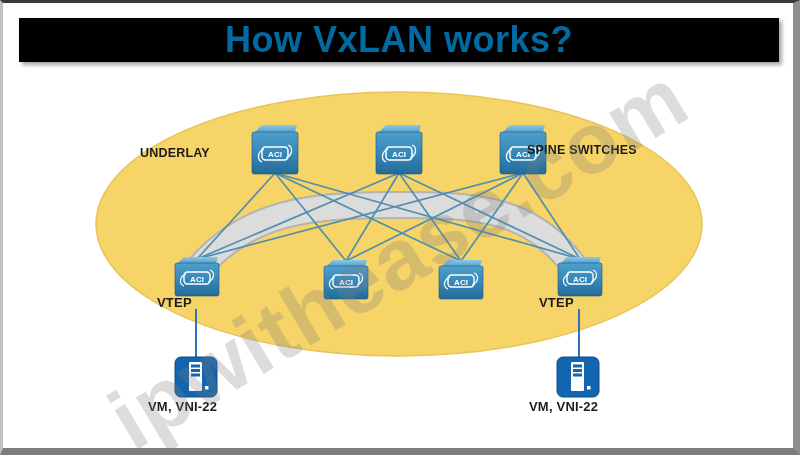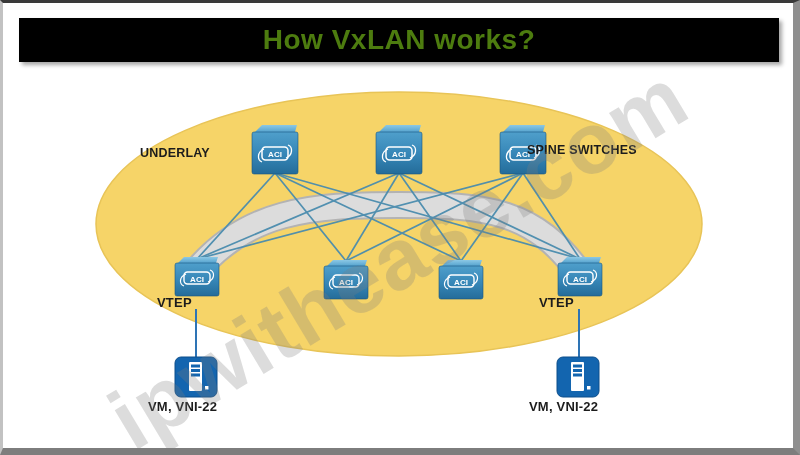--- a/index.html
+++ b/index.html
@@ -5,22 +5,22 @@
   html,body{margin:0;padding:0;background:#fff;}
   .frame{
     position:relative;width:800px;height:455px;box-sizing:border-box;
     background:#fff;overflow:hidden;
     border-top:3px solid #3a3a3a;border-left:3px solid #c2c2c2;
     border-right:7px solid #8f8f8f;border-bottom:7px solid #7d7d7d;
     font-family:"Liberation Sans",sans-serif;
   }
   .title-bar{
     position:absolute;left:16px;top:15px;width:760px;height:44px;
-    background:#000;color:#4d7c0f;display:flex;align-items:center;justify-content:center;
-    font-size:28px;font-weight:bold;letter-spacing:0.5px;
+    background:#000;color:#0369a1;display:flex;align-items:center;justify-content:center;
+    font-size:36px;font-weight:bold;letter-spacing:0.5px;
     box-shadow:3px 3px 4px rgba(0,0,0,0.35);
   }
   .diagram-svg{position:absolute;left:0;top:0;width:796px;height:445px;}
   .lbl{
     position:absolute;font-weight:bold;color:#1c1c1c;text-align:left;
     font-size:12.5px;line-height:15px;letter-spacing:0.2px;z-index:3;
   }
   .lbl-tunnel{font-size:13.5px;z-index:3;}
   .watermark{
     position:absolute;left:20px;top:100px;width:750px;height:310px;

